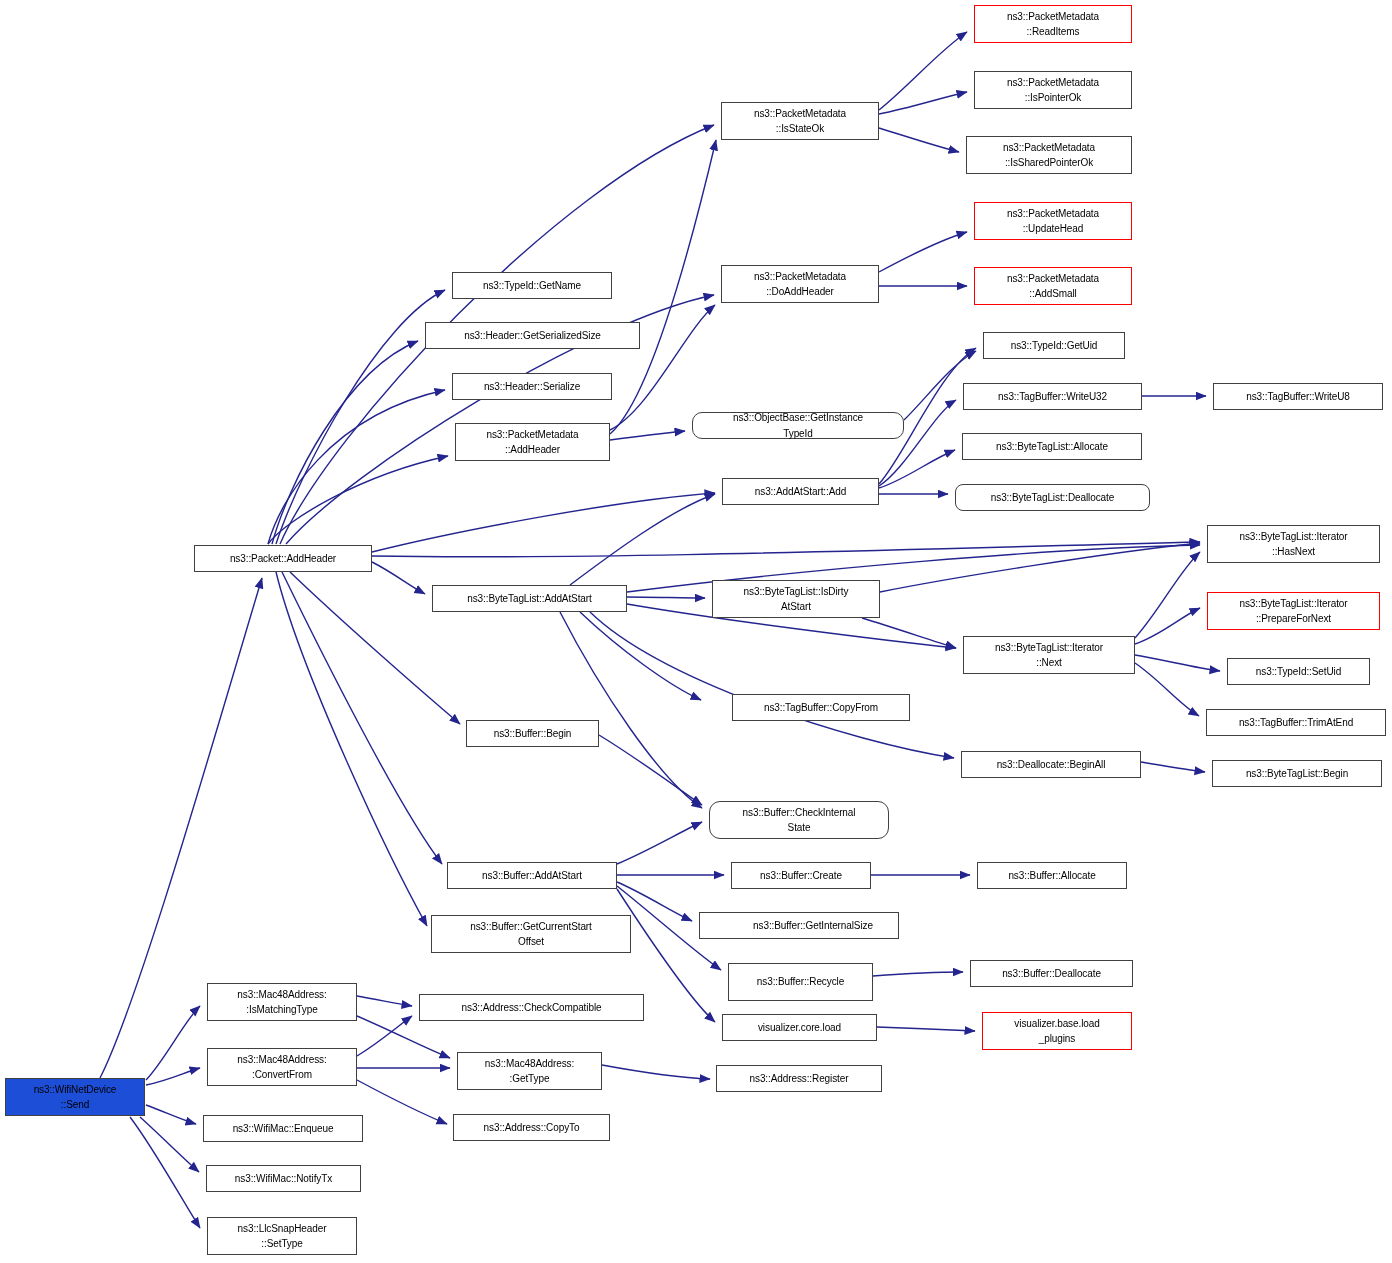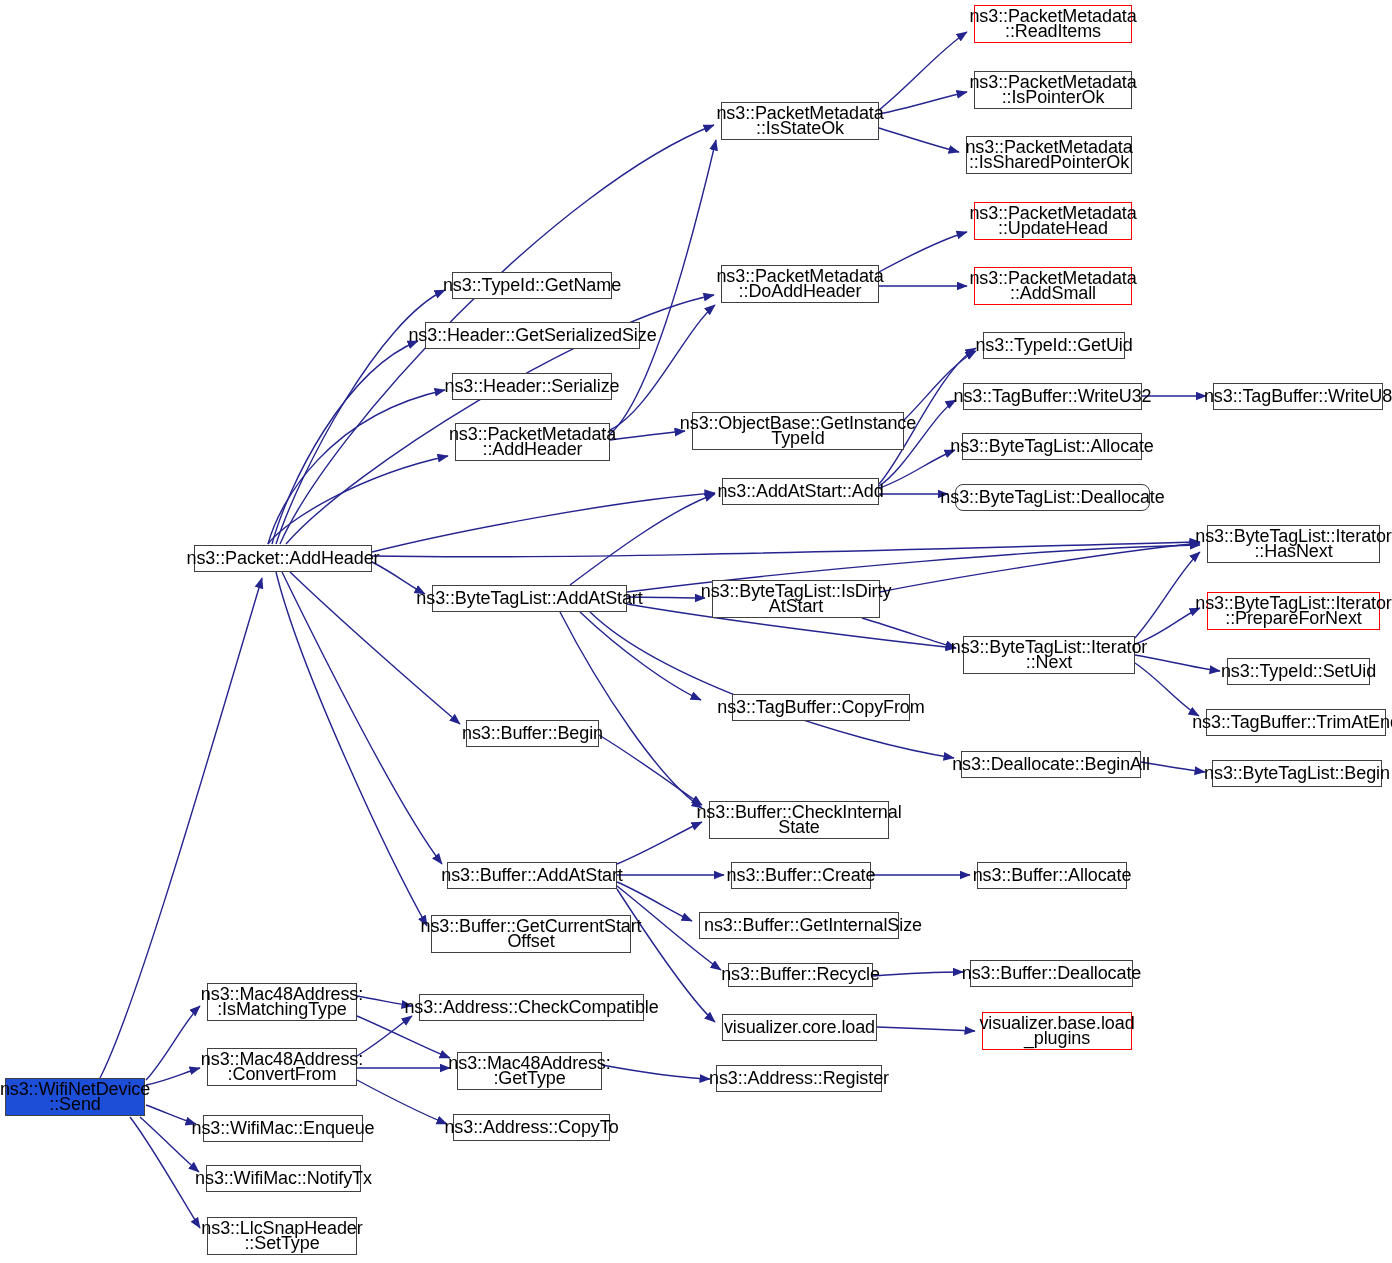--- a/index.html
+++ b/index.html
@@ -23,21 +23,21 @@
     width: 1392px;
     height: 1263px;
     pointer-events: none;
   }
   .node {
     position: absolute;
     box-sizing: border-box;
     border: 1px solid #404040;
     background: #ffffff;
     color: #000000;
-    font-size: 18px;
+    font-size: 10px;
     line-height: 15.5px;
     text-align: center;
     display: flex;
     align-items: center;
     justify-content: center;
     white-space: pre-line;
     letter-spacing: -0.1px;
     z-index: 2;
   }
   .node.red {
@@ -145,31 +145,31 @@
       <div class="node" style="left: 431px; top: 915px; width: 200px; height: 38px;">ns3::Buffer::GetCurrentStart
 Offset</div>
       <div class="node" style="left: 419px; top: 994px; width: 225px; height: 27px;">ns3::Address::CheckCompatible</div>
       <div class="node" style="left: 457px; top: 1052px; width: 145px; height: 38px;">ns3::Mac48Address:
 :GetType</div>
       <div class="node" style="left: 453px; top: 1114px; width: 157px; height: 27px;">ns3::Address::CopyTo</div>
       <div class="node" style="left: 721px; top: 102px; width: 158px; height: 38px;">ns3::PacketMetadata
 ::IsStateOk</div>
       <div class="node" style="left: 721px; top: 265px; width: 158px; height: 38px;">ns3::PacketMetadata
 ::DoAddHeader</div>
-      <div class="node" style="left: 692px; top: 412px; width: 212px; height: 38px;">ns3::ObjectBase::GetInstance
+      <div class="node" style="left: 692px; top: 412px; width: 212px; height: 27px; border-radius: 10px;">ns3::ObjectBase::GetInstance
 TypeId</div>
       <div class="node" style="left: 722px; top: 478px; width: 157px; height: 27px;">ns3::AddAtStart::Add</div>
       <div class="node" style="left: 712px; top: 580px; width: 168px; height: 38px;">ns3::ByteTagList::IsDirty
 AtStart</div>
       <div class="node" style="left: 708px; top: 694px; width: 178px; height: 27px; margin-left: 24px;">ns3::TagBuffer::CopyFrom</div>
-      <div class="node" style="left: 709px; top: 801px; width: 180px; height: 38px;">ns3::Buffer::CheckInternal
+      <div class="node" style="left: 709px; top: 801px; width: 180px; height: 38px; border-radius: 11px;">ns3::Buffer::CheckInternal
 State</div>
       <div class="node" style="left: 731px; top: 862px; width: 140px; height: 27px;">ns3::Buffer::Create</div>
       <div class="node" style="left: 699px; top: 912px; width: 200px; height: 27px; padding-left: 28px;">ns3::Buffer::GetInternalSize</div>
-      <div class="node" style="left: 728px; top: 963px; width: 145px; height: 24px;">ns3::Buffer::Recycle</div>
+      <div class="node" style="left: 728px; top: 963px; width: 145px; height: 38px;">ns3::Buffer::Recycle</div>
       <div class="node" style="left: 722px; top: 1014px; width: 155px; height: 27px;">visualizer.core.load</div>
       <div class="node" style="left: 716px; top: 1065px; width: 166px; height: 27px;">ns3::Address::Register</div>
       <div class="node red" style="left: 974px; top: 5px; width: 158px; height: 38px;">ns3::PacketMetadata
 ::ReadItems</div>
       <div class="node" style="left: 974px; top: 71px; width: 158px; height: 38px;">ns3::PacketMetadata
 ::IsPointerOk</div>
       <div class="node" style="left: 966px; top: 136px; width: 166px; height: 38px;">ns3::PacketMetadata
 ::IsSharedPointerOk</div>
       <div class="node red" style="left: 974px; top: 202px; width: 158px; height: 38px;">ns3::PacketMetadata
 ::UpdateHead</div>

